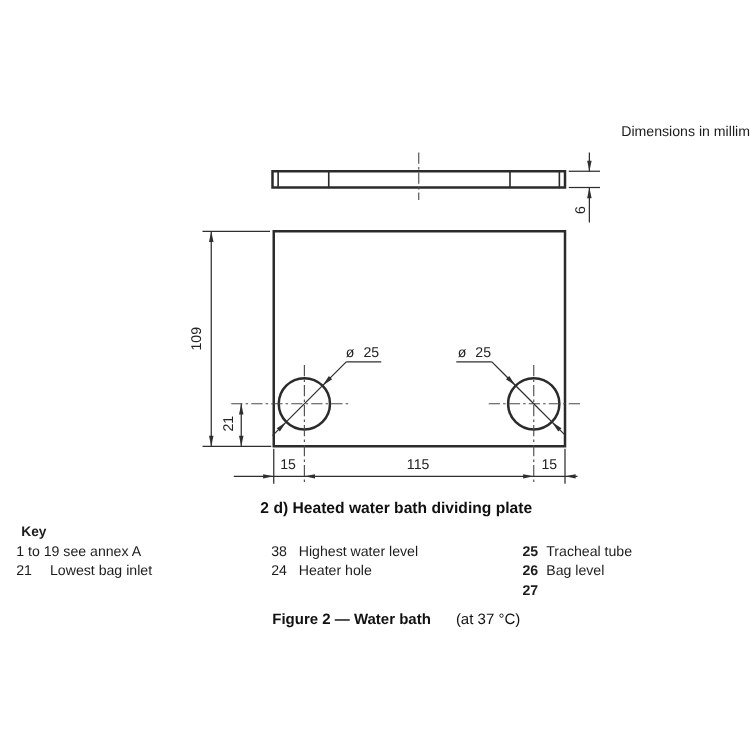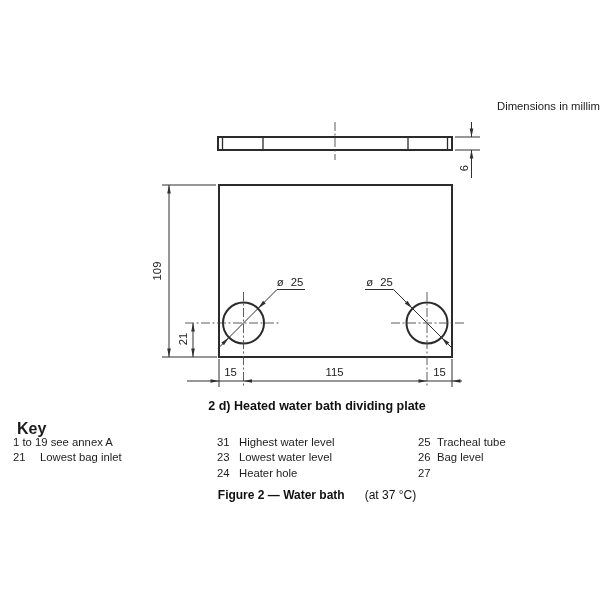--- a/index.html
+++ b/index.html
@@ -19,30 +19,30 @@
   .cline{stroke:#4a4a4a;stroke-width:0.9;fill:none;stroke-dasharray:9 2.5 2 2.5;}
   .arrow{fill:#2f2f2f;stroke:none;}
   .dim-label{
     font-family:"Liberation Sans", sans-serif;font-size:11.3px;fill:#222;
     word-spacing:4px;
   }
   #drawing-caption{
     left:17px;top:399px;width:600px;text-align:center;
     font-size:12.5px;font-weight:bold;color:#111;
   }
-  #key-title{left:17px;top:420px;font-size:16px;font-weight:bold;}
+  #key-title{left:17px;top:420px;font-size:11px;font-weight:bold;}
   .key-col{font-size:11.3px;line-height:15.3px;white-space:nowrap;}
   #key-col-1{left:13px;top:435px;}
   #key-col-2{left:217px;top:435px;}
   #key-col-3{left:418px;top:435px;}
   .key-row{display:flex;}
   .key-num{display:inline-block;}
   #key-col-1 .key-num{width:27px;}
   #key-col-2 .key-num{width:22px;}
-  #key-col-3 .key-num{width:19px;}
+  #key-col-3 .key-num{width:19px;font-weight:bold;}
   #figure-caption{
     left:17px;top:488px;width:600px;text-align:center;font-size:12px;color:#111;
   }
   #figure-caption .cap-bold{font-weight:bold;}
   #figure-caption .cap-reg{font-weight:normal;margin-left:20px;}
 </style>
 </head>
 <body>
 
 <div class="abs" id="units-note">Dimensions in millimet</div>
@@ -133,26 +133,22 @@
     <span class="key-label">1 to 19 see annex A</span>
   </div>
   <div class="key-row">
     <span class="key-num">21</span>
     <span class="key-label">Lowest bag inlet</span>
   </div>
 </div>
 
 <div class="abs key-col" id="key-col-2">
   <div class="key-row">
-    <span class="key-num">31</span>
+    <span class="key-num">38</span>
     <span class="key-label">Highest water level</span>
-  </div>
-  <div class="key-row">
-    <span class="key-num">23</span>
-    <span class="key-label">Lowest water level</span>
   </div>
   <div class="key-row">
     <span class="key-num">24</span>
     <span class="key-label">Heater hole</span>
   </div>
 </div>
 
 <div class="abs key-col" id="key-col-3">
   <div class="key-row">
     <span class="key-num">25</span>

